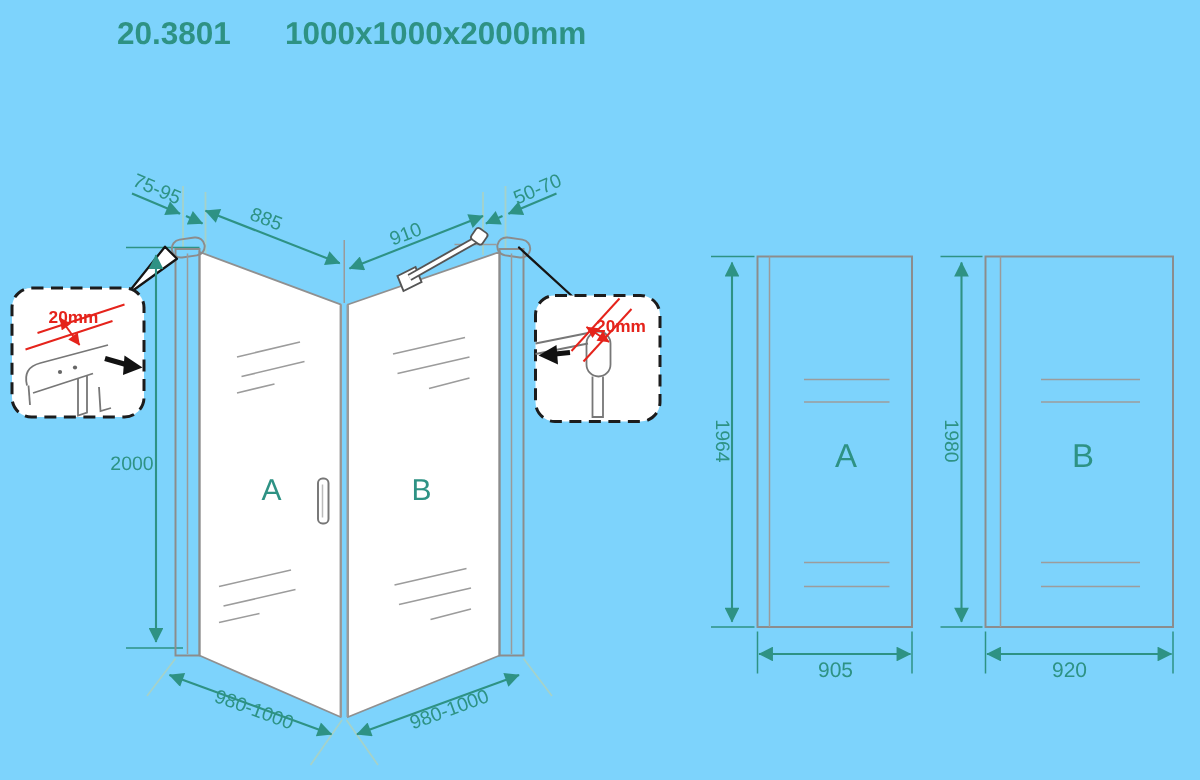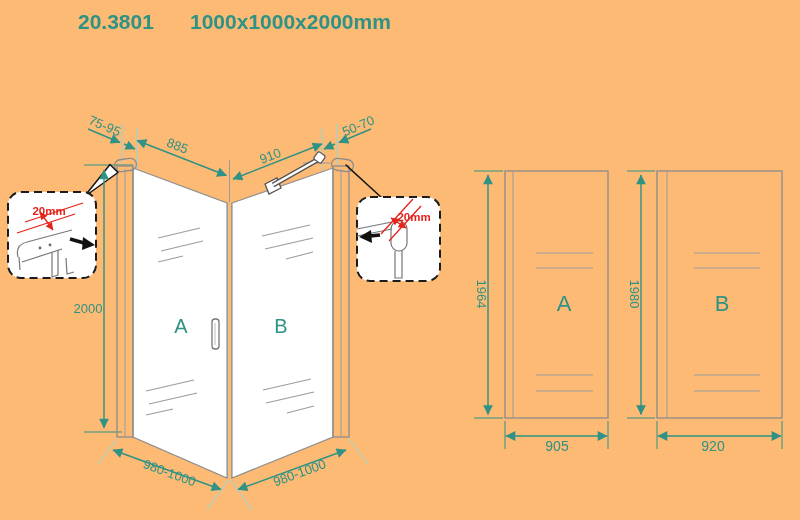--- a/index.html
+++ b/index.html
@@ -1,16 +1,16 @@
 <!DOCTYPE html>
 <html><head>
 <meta charset="utf-8">
 <style>
   html,body{margin:0;padding:0;background:#ffffff;}
-  .stage{position:relative;width:800px;height:520px;background:#fdba74;overflow:hidden;
+  .stage{position:relative;width:800px;height:520px;background:#7dd3fc;overflow:hidden;
          font-family:"Liberation Sans", sans-serif;}
   svg text{font-family:"Liberation Sans", sans-serif;}
   .title-txt{font-size:21px;font-weight:bold;fill:#2E9284;}
   .dim-txt{font-size:13px;fill:#2E9284;}
   .dim-txt-lg{font-size:14px;fill:#2E9284;}
   .panel-label{font-size:20px;fill:#2E9284;}
   .panel-label-lg{font-size:22px;fill:#2E9284;}
   .red-note{font-size:11.5px;font-weight:bold;fill:#E5231B;}
   .gline{stroke:#8C8C8C;stroke-width:1.3;fill:none;}
   .gline-thin{stroke:#9A9A9A;stroke-width:1;fill:none;}

